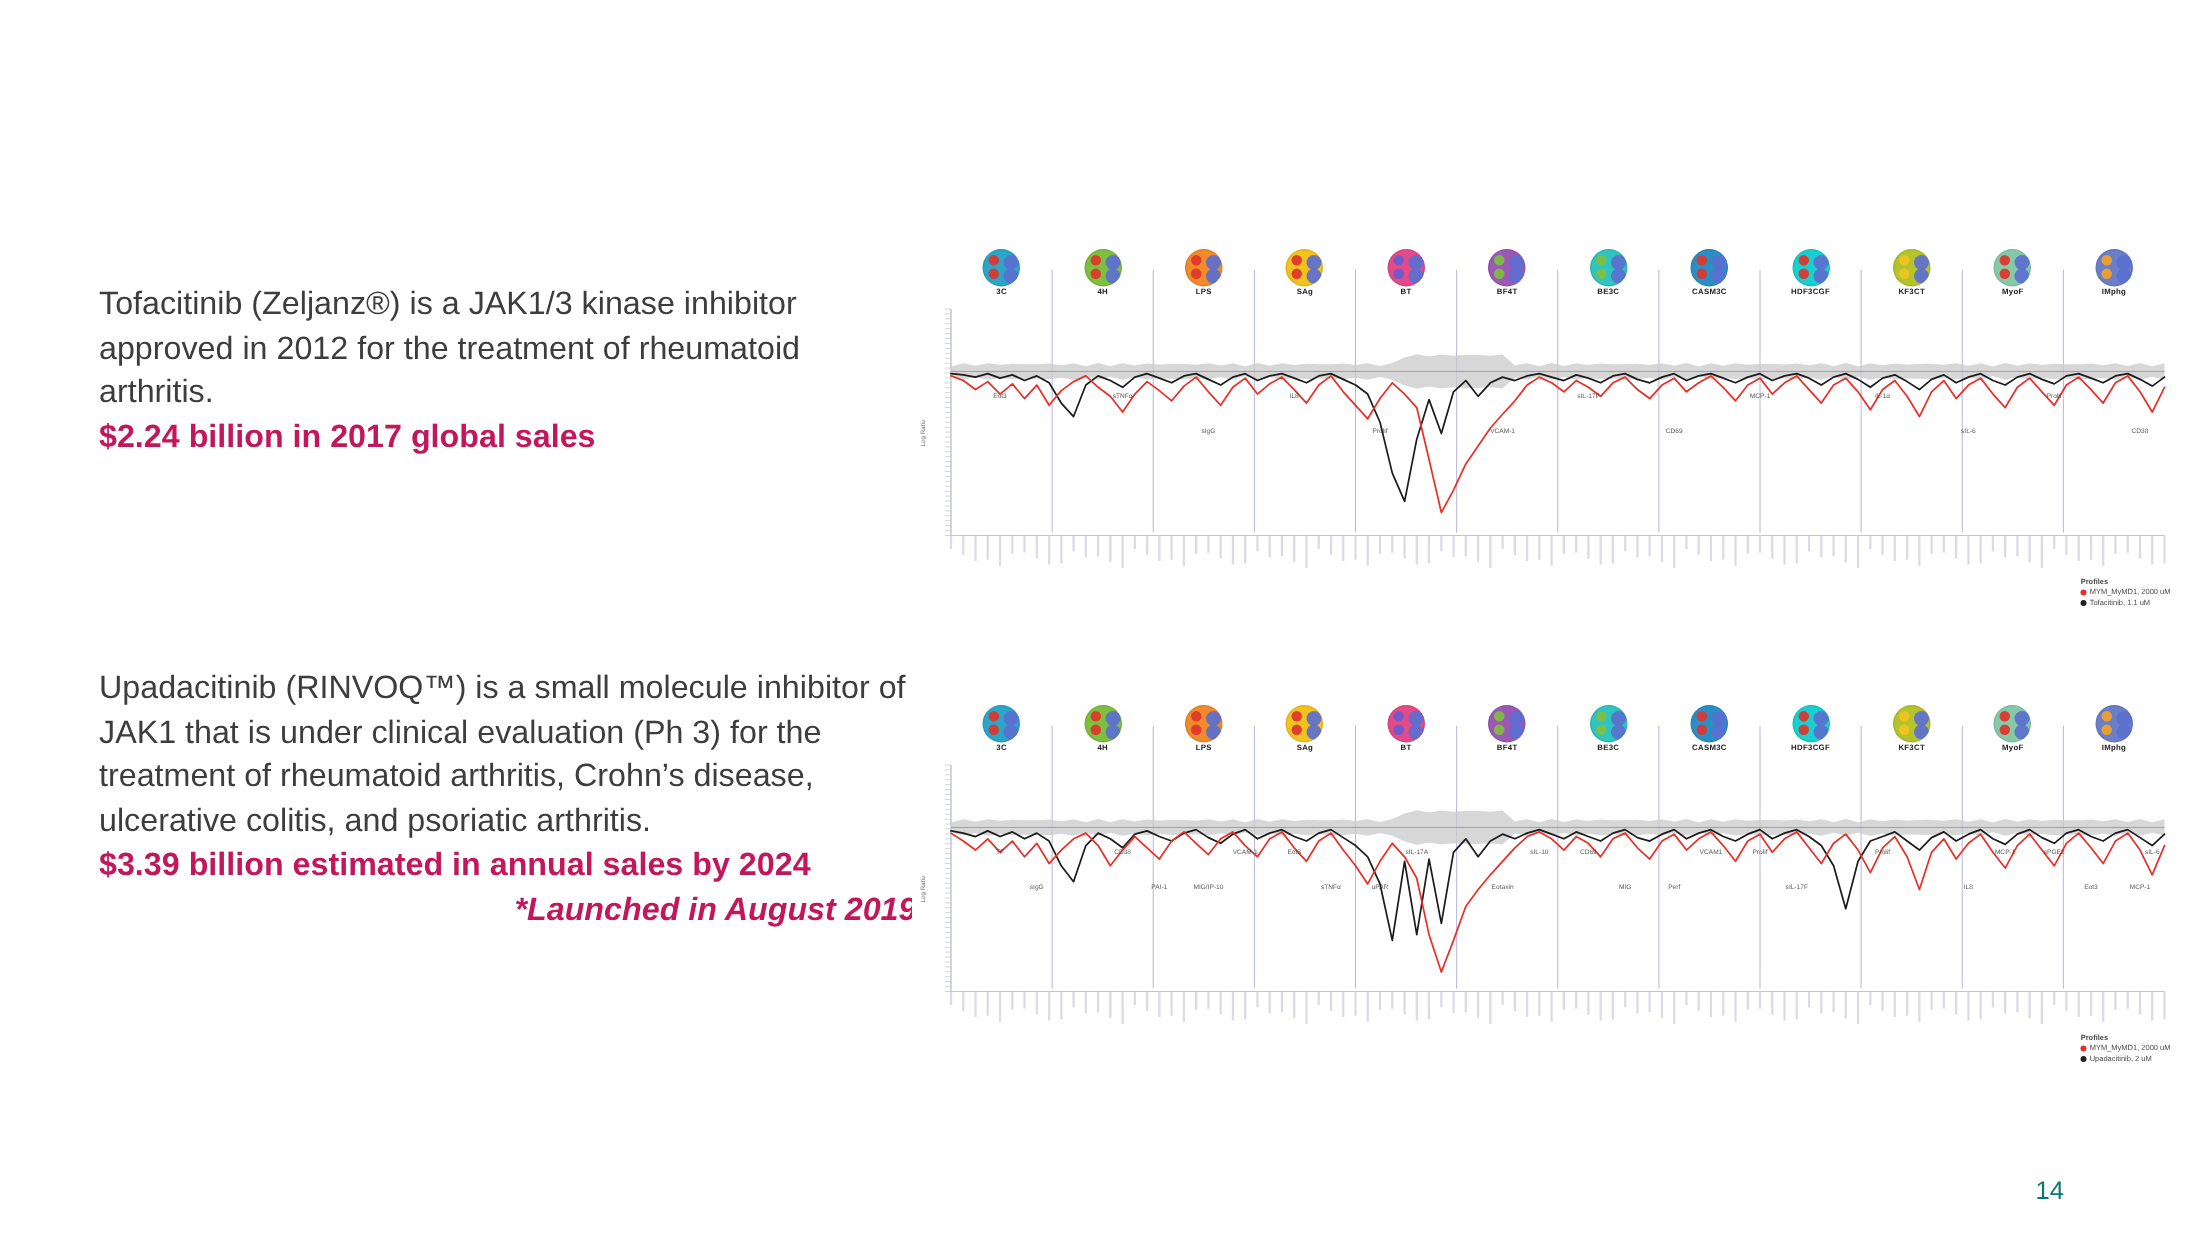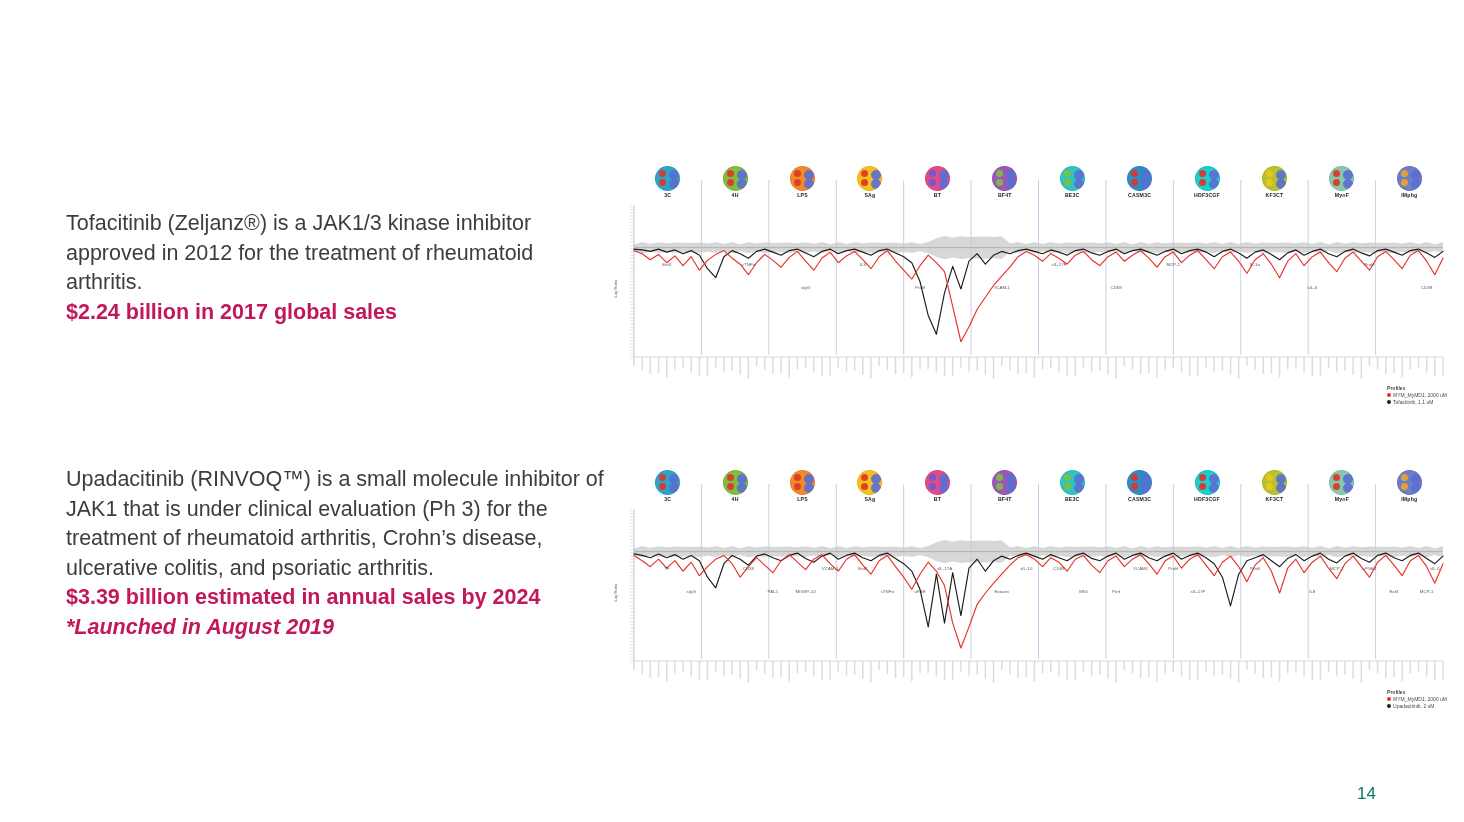--- a/index.html
+++ b/index.html
@@ -9,28 +9,28 @@
     overflow:hidden;position:relative;
   }
   .slide{position:relative;width:1464px;height:822px;}
 
   .title{
     position:absolute;left:56px;top:52px;
     font-size:48px;color:#1f74b5;font-weight:400;
     letter-spacing:.2px;white-space:nowrap;
   }
 
-  .txtblock{position:absolute;left:66px;width:545px;color:#3d3d3d;margin-top:21px;}
+  .txtblock{position:absolute;left:66px;width:545px;color:#3d3d3d;}
   .txtblock p{margin:0;font-size:21.5px;line-height:29.5px;}
   .txtblock .bold{font-weight:bold;color:#c2185b;}
   .tb1{top:188px;}
   .tb2{top:444px;}
   .launch{
     margin-top:8px;margin-left:113px;font-weight:bold;font-style:italic;
-    color:#c2185b;font-size:20px;
+    color:#c2185b;font-size:20px;text-align:right;
   }
 
   .pagenum{
     position:absolute;right:88px;bottom:18px;
     font-size:17px;color:#0f766e;
   }
 
   
   .chart{position:absolute;background:#fff;}
   .chart.c1{left:608px;top:166px;width:845px;height:245px;}

